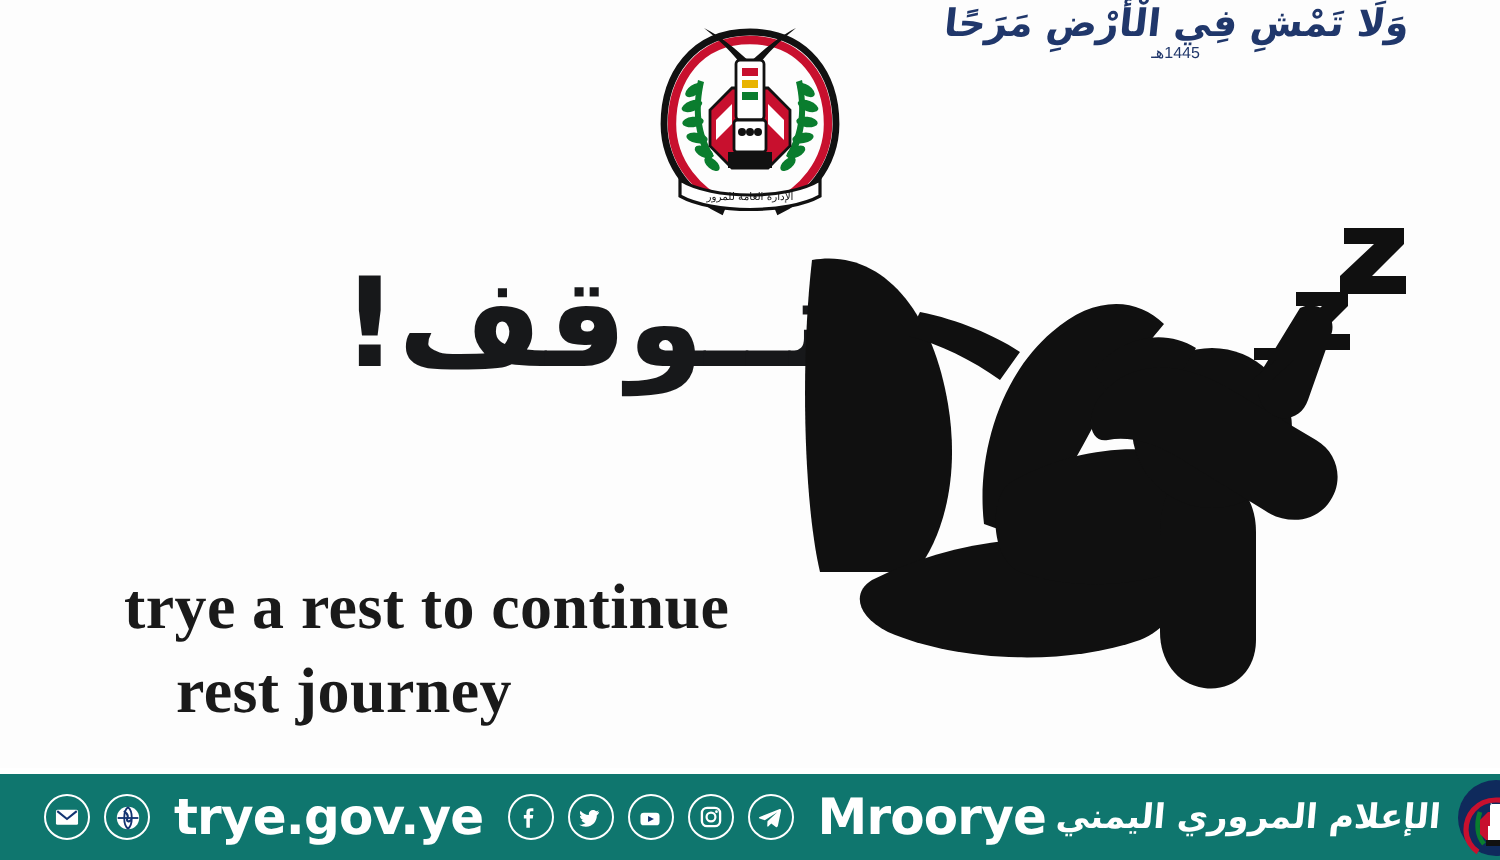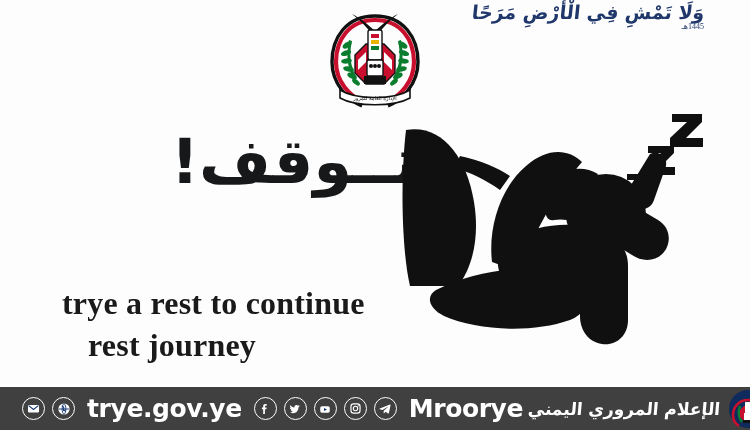--- a/index.html
+++ b/index.html
@@ -27,26 +27,25 @@
     font-family:"DejaVu Sans", sans-serif;
     font-size:19px;
     font-weight:600;
     letter-spacing:-1px;
     color:#20376b;
     line-height:1.15;
     white-space:nowrap;
     transform:skewX(-6deg);
   }
   .calligraphy .hijri{
-    font-family:Liberation Serif, serif;
+    font-family:Liberation Sans, sans-serif;
     font-size:8px;
     color:#20376b;
     margin-top:-2px;
     letter-spacing:0px;
-    text-align:right;
   }
 
   
   .emblem{
     position:absolute;top:4px;left:322px;
     width:106px;height:108px;
   }
 
   
   .headline{
@@ -80,21 +79,21 @@
   
   .illus{
     position:absolute;right:10px;top:72px;
     width:340px;height:300px;
   }
 
   
   .bar{
     position:absolute;left:0;bottom:0;
     width:750px;height:46px;
-    background:#404040;
+    background:#0f766e;
     border-top:3px solid #ffffff;
     display:flex;align-items:center;
     box-sizing:border-box;
   }
   .bar-left{
     display:flex;align-items:center;
     gap:7px;
     padding-left:22px;
   }
   .ico{

